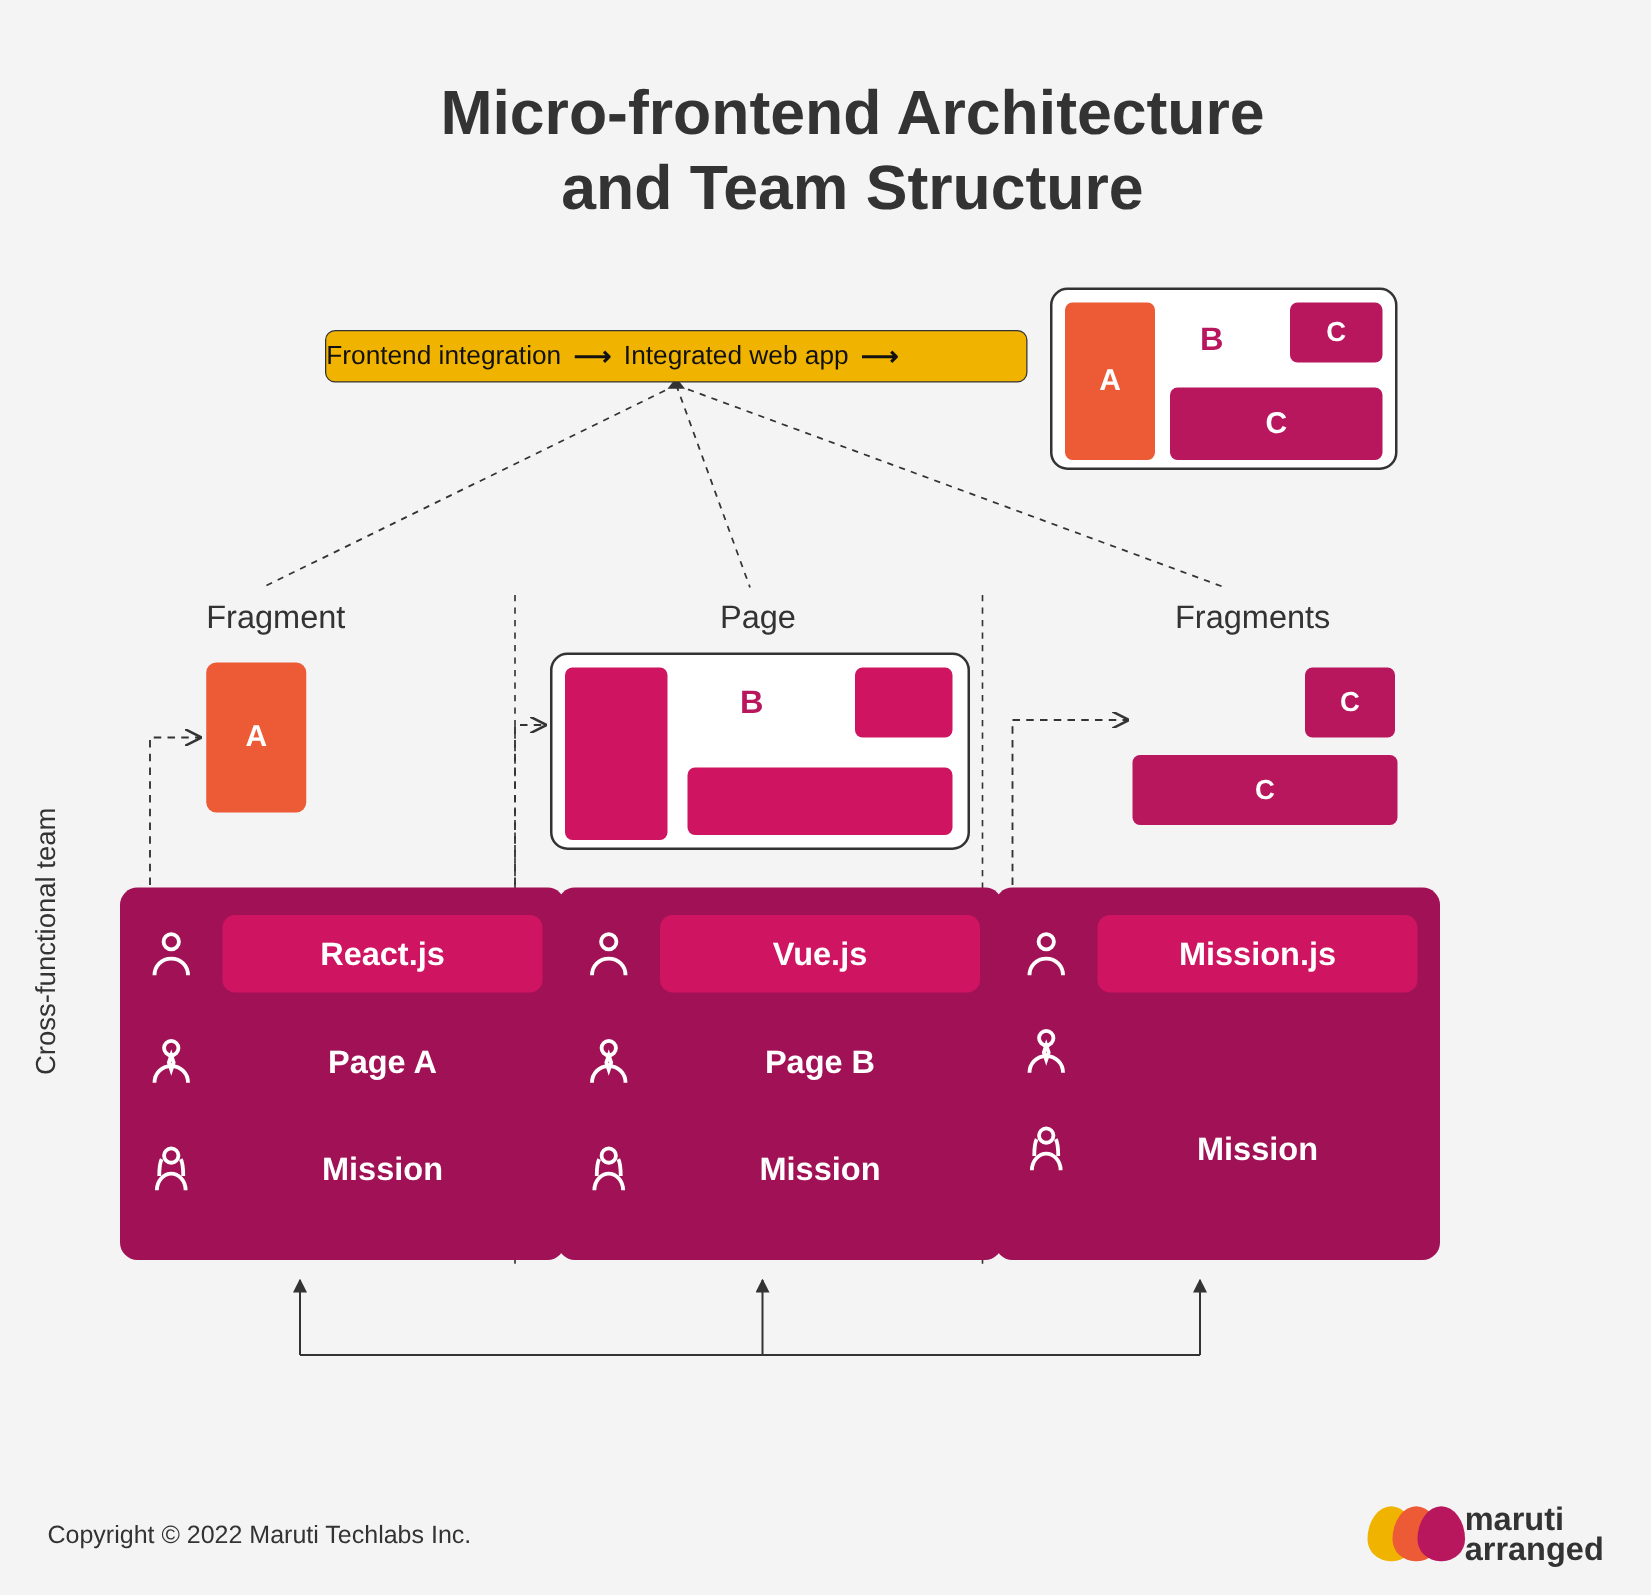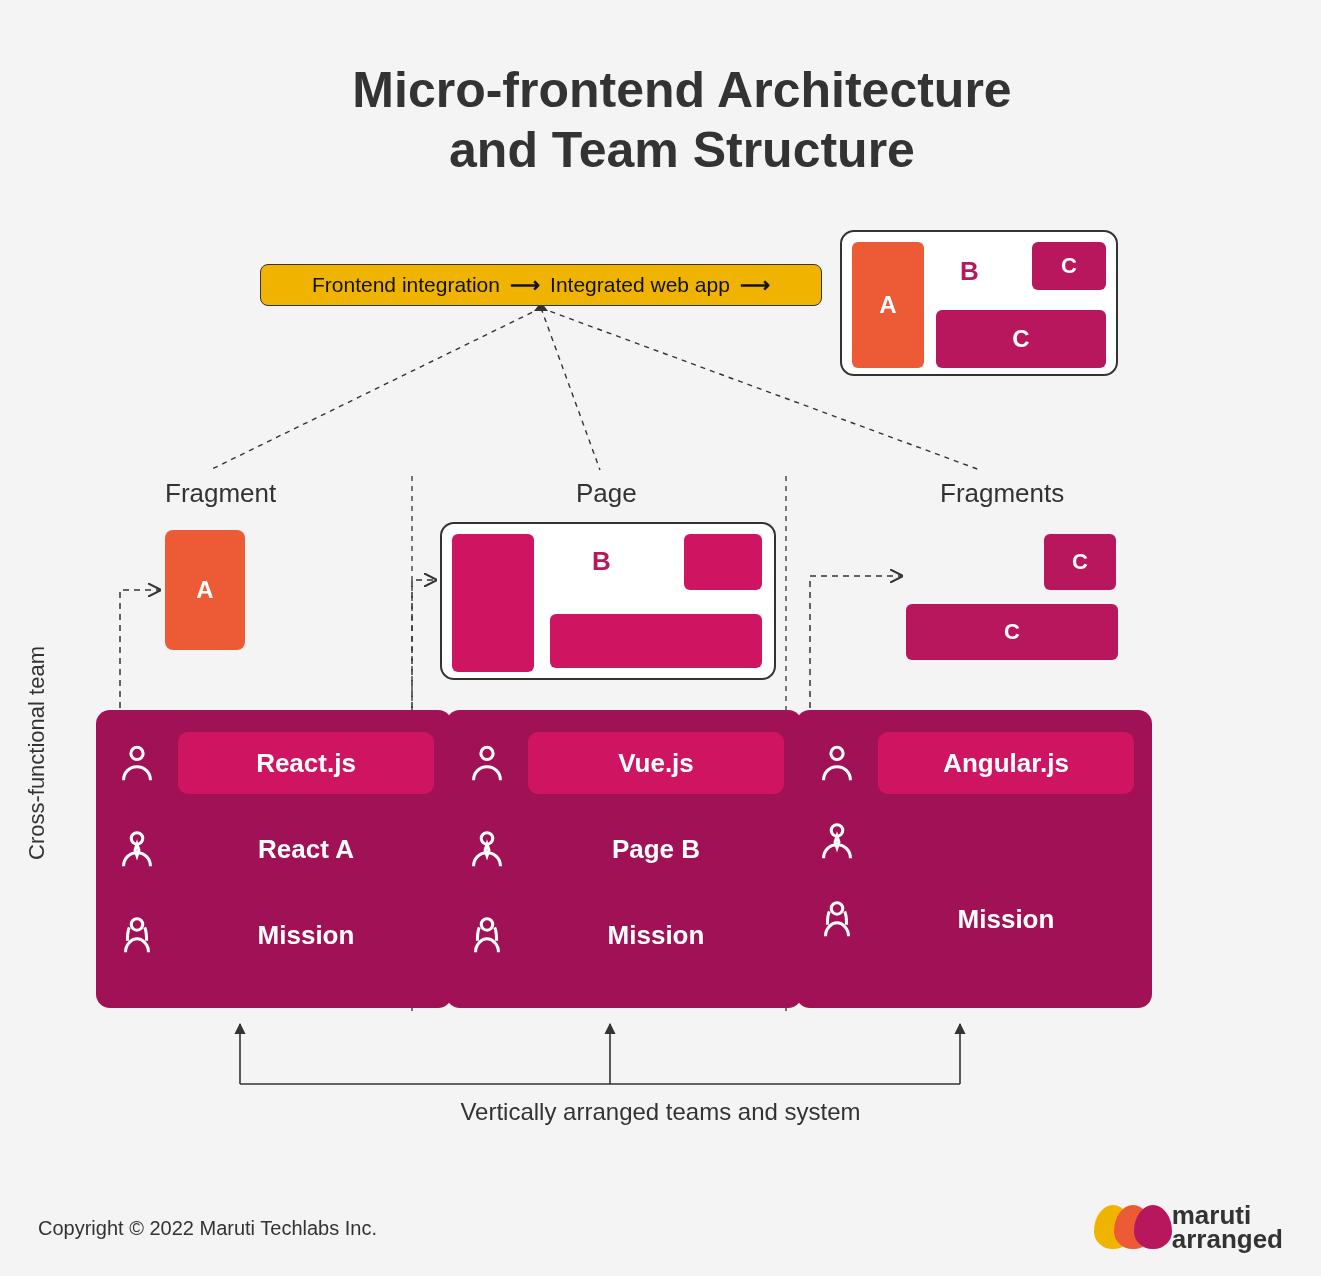--- a/index.html
+++ b/index.html
@@ -1,19 +1,19 @@
 <!DOCTYPE html>
 <html><head>
 <meta charset="utf-8">
 <style>
   *{box-sizing:border-box;margin:0;padding:0;}
   body{background:#f4f4f4;font-family:Arial,Helvetica,sans-serif;color:#333;}
   .canvas{position:relative;width:1321px;height:1276px;background:#f4f4f4;overflow:hidden;}
   .title{position:absolute;top:60px;left:0;right:0;text-align:center;font-size:50px;font-weight:800;line-height:1.2;color:#333;padding-left:43px;}
-  .pill{position:absolute;top:264px;left:260px;width:562px;height:42px;border:1.5px solid #333;border-radius:8px;background:#f0b400;display:flex;align-items:center;justify-content:center;font-size:21px;color:#111;gap:10px;}
+  .pill{position:absolute;top:264px;left:260px;width:562px;height:42px;border:1.5px solid #333;border-radius:8px;background:#f0b400;display:flex;align-items:center;font-size:21px;color:#111;gap:10px;}
   .pill .arrow{font-weight:700;}
   
   .mini{position:absolute;top:230px;left:840px;width:278px;height:146px;border:2px solid #333;border-radius:14px;background:#fff;}
   .mini .a{position:absolute;left:10px;top:10px;width:72px;height:126px;border-radius:6px;background:#ec5a36;color:#fff;font-weight:800;font-size:24px;display:flex;align-items:center;justify-content:center;}
   .mini .b{position:absolute;left:118px;top:24px;font-size:26px;font-weight:800;color:#b8175e;}
   .mini .c1{position:absolute;right:10px;top:10px;width:74px;height:48px;border-radius:6px;background:#b8175e;color:#fff;font-weight:800;font-size:22px;display:flex;align-items:center;justify-content:center;}
   .mini .c2{position:absolute;left:94px;top:78px;right:10px;height:58px;border-radius:6px;background:#b8175e;color:#fff;font-weight:800;font-size:24px;display:flex;align-items:center;justify-content:center;}
   
   .colLabel{position:absolute;top:478px;font-size:26px;color:#333;}
   .lblA{left:165px;}
@@ -131,21 +131,21 @@
             <path d="M5 21c0-4 3-7 7-7s7 3 7 7"></path>
           </svg></div>
       <div class="tag filled">React.js</div>
     </div>
     <div class="row">
       <div class="ico"><svg viewBox="0 0 24 24">
             <circle cx="12" cy="6.5" r="3"></circle>
             <path d="M5 21c0-4 3-7 7-7s7 3 7 7"></path>
             <path d="M12 9.5l-1 3 1 3 1-3z"></path>
           </svg></div>
-      <div class="tag plain">React A</div>
+      <div class="tag plain">Page A</div>
     </div>
     <div class="row">
       <div class="ico"><svg viewBox="0 0 24 24">
             <circle cx="12" cy="6.5" r="3"></circle>
             <path d="M8 8c-1 2-1 5-1 7M16 8c1 2 1 5 1 7"></path>
             <path d="M6 21c0-4 3-7 6-7s6 3 6 7"></path>
           </svg></div>
       <div class="tag plain">Mission</div>
     </div>
   </div>
@@ -175,41 +175,40 @@
       <div class="tag plain">Mission</div>
     </div>
   </div>
 
   <div class="card cardC">
     <div class="row">
       <div class="ico"><svg viewBox="0 0 24 24">
             <circle cx="12" cy="7" r="3.2"></circle>
             <path d="M5 21c0-4 3-7 7-7s7 3 7 7"></path>
           </svg></div>
-      <div class="tag filled">Angular.js</div>
+      <div class="tag filled">Mission.js</div>
     </div>
     <div class="row">
       <div class="ico"><svg viewBox="0 0 24 24">
             <circle cx="12" cy="6.5" r="3"></circle>
             <path d="M5 21c0-4 3-7 7-7s7 3 7 7"></path>
             <path d="M12 9.5l-1 3 1 3 1-3z"></path>
           </svg></div>
     </div>
     <div class="row">
       <div class="ico"><svg viewBox="0 0 24 24">
             <circle cx="12" cy="6.5" r="3"></circle>
             <path d="M8 8c-1 2-1 5-1 7M16 8c1 2 1 5 1 7"></path>
             <path d="M6 21c0-4 3-7 6-7s6 3 6 7"></path>
           </svg></div>
       <div class="tag plain">Mission</div>
     </div>
   </div>
 
   <div class="sideLabel">Cross-functional team</div>
-  <div class="bottomLabel">Vertically arranged teams and system</div>
 
   <div class="copyright">Copyright © 2022 Maruti Techlabs Inc.</div>
 
   <div class="logo">
     <div class="blobs">
       <div class="blob b1"></div>
         <div class="blob b2"></div>
         <div class="blob b3"></div>
     </div>
     <div class="logoText">

